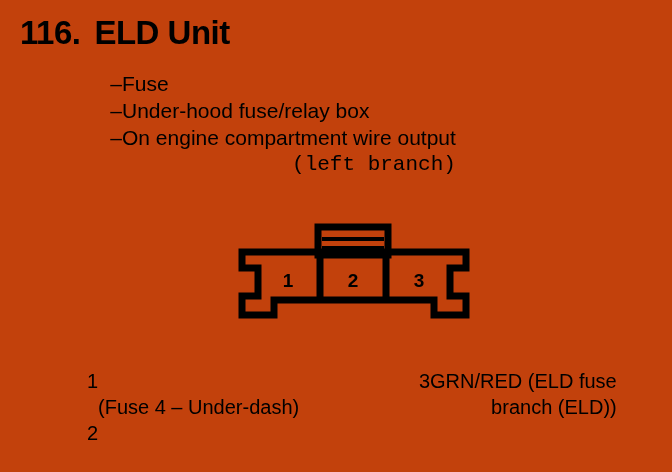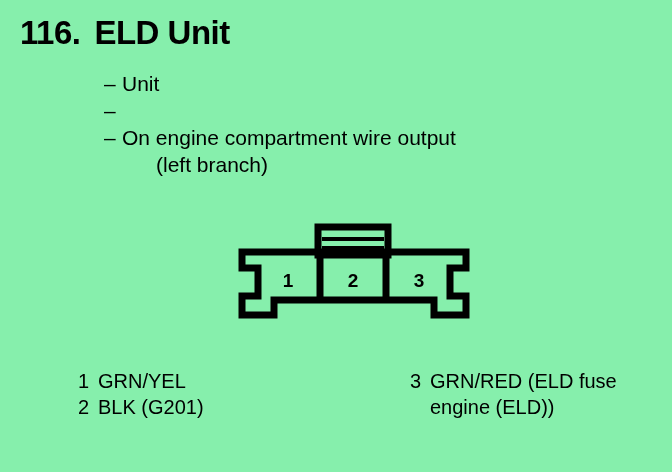--- a/index.html
+++ b/index.html
@@ -5,24 +5,25 @@
 <style>
   html, body {
     margin: 0;
     padding: 0;
     background: #ffffff;
   }
   #page {
     position: relative;
     width: 672px;
     height: 472px;
-    background: #86efac;
+    background: #c2410c;
     overflow: hidden;
     font-family: "Liberation Sans", sans-serif;
     color: #000000;
+    text-align: right;
     -webkit-font-smoothing: none;
   }
 
   
   #heading {
     position: absolute;
     left: 20px;
     top: 16px;
     font-size: 33px;
     font-weight: bold;
@@ -41,20 +42,21 @@
     line-height: 27px;
     white-space: nowrap;
   }
   .spec-row { display: flex; align-items: baseline; }
   .spec-dash {
     width: 18px;
     flex: 0 0 18px;
   }
   .spec-cont {
     padding-left: 52px;
+    font-family: Liberation Mono, monospace;
   }
 
   
   #connector {
     position: absolute;
     left: 238px;
     top: 222px;
     width: 232px;
     height: 100px;
   }
@@ -96,24 +98,25 @@
 
 <div id="page">
 
   <div id="heading">
     <span class="num">116.</span><span>ELD Unit</span>
   </div>
 
   <div id="spec-list">
     <div class="spec-row">
       <span class="spec-dash">–</span>
-      <span>Unit</span>
+      <span>Fuse</span>
     </div>
     <div class="spec-row">
       <span class="spec-dash">–</span>
+      <span>Under-hood fuse/relay box</span>
     </div>
     <div class="spec-row">
       <span class="spec-dash">–</span>
       <span>On engine compartment wire output</span>
     </div>
     <div class="spec-cont">(left branch)</div>
   </div>
 
   <div id="connector">
     <svg width="232" height="100" viewBox="0 0 232 100" xmlns="http://www.w3.org/2000/svg">
@@ -151,29 +154,28 @@
 
       <text class="pin-num" x="50" y="65">1</text>
       <text class="pin-num" x="115" y="65">2</text>
       <text class="pin-num" x="181" y="65">3</text>
     </svg>
   </div>
 
   <div id="legend-left">
     <div class="leg-row">
       <span class="leg-idx">1</span>
-      <span>GRN/YEL</span>
     </div>
+    <div class="leg-cont">(Fuse 4 – Under-dash)</div>
     <div class="leg-row">
       <span class="leg-idx">2</span>
-      <span>BLK (G201)</span>
     </div>
   </div>
 
   <div id="legend-right">
     <div class="leg-row">
       <span class="leg-idx">3</span>
       <span>GRN/RED (ELD fuse</span>
     </div>
-    <div class="leg-cont">engine (ELD))</div>
+    <div class="leg-cont">branch (ELD))</div>
   </div>
 
 </div>
 
 </body></html>

